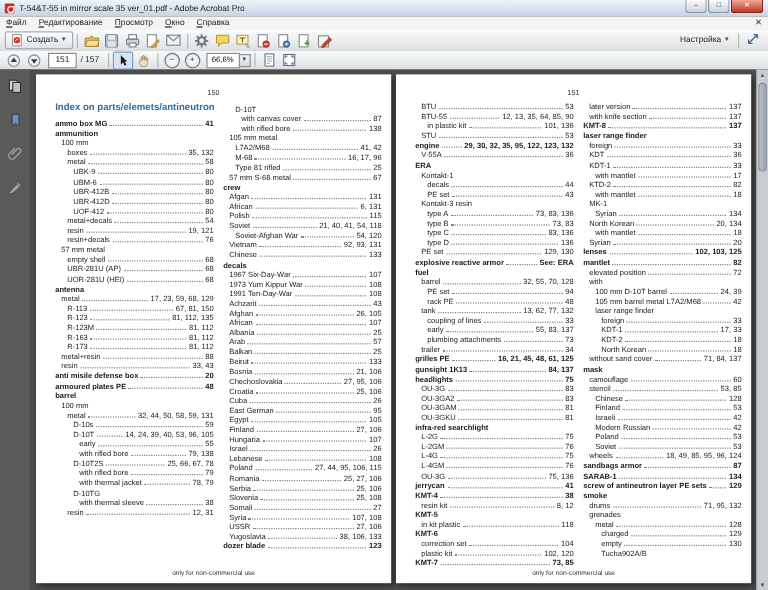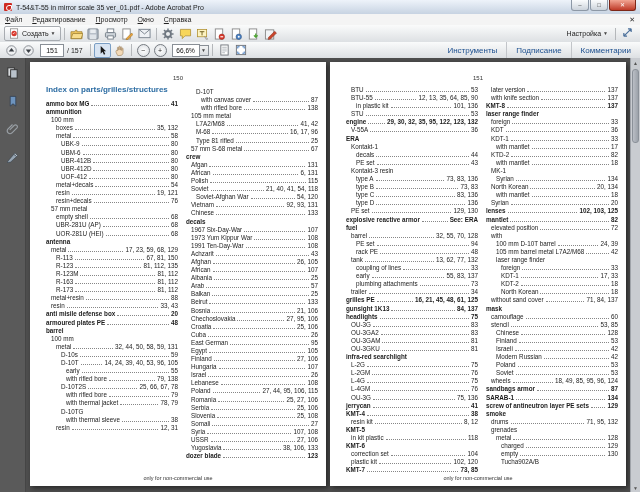--- a/index.html
+++ b/index.html
@@ -263,27 +263,20 @@
         <rect x="2" y="1" width="8" height="11" fill="#fff" stroke="#6e737a"></rect>
         <path d="M3.5 3.5h5M3.5 5.5h5M3.5 7.5h5M3.5 9.5h3" stroke="#9aa0a7" stroke-width=".8"></path>
       </svg>
   </span>
   <span class="iconbtn">
     <svg width="12" height="12" viewBox="0 0 13 13">
         <rect x="1.5" y="1.5" width="10" height="10" fill="#fff" stroke="#6e737a"></rect>
         <path d="M3 5V3h2M10 5V3H8M3 8v2h2M10 8v2H8" stroke="#4a7fc0" stroke-width="1.1" fill="none"></path>
       </svg>
   </span>
-  <span class="tbright">
-    <span class="paneltab">Инструменты</span>
-    <span class="vsep"></span>
-    <span class="paneltab">Подписание</span>
-    <span class="vsep"></span>
-    <span class="paneltab">Комментарии</span>
-  </span>
 </div>
 
 <div class="docarea">
 
   <div class="navstrip">
     <span>
       <svg width="13" height="13" viewBox="0 0 14 14">
           <rect x="2" y="2" width="7" height="9" fill="#d7dadd" stroke="#2e2e2e"></rect>
           <rect x="5" y="4" width="7" height="9" fill="#b9c2cb" stroke="#2e2e2e"></rect>
         </svg>
@@ -301,21 +294,21 @@
     <span>
       <svg width="13" height="12" viewBox="0 0 14 13">
           <path d="M2 11l6.5-7.5 3 2.5L5 12l-3.5.8z" fill="#97a5b3" stroke="#3a4450" stroke-width=".7"></path>
           <path d="M8.5 3.5l3 2.5 1-1.2-3-2.5z" fill="#c3ccd4" stroke="#3a4450" stroke-width=".7"></path>
         </svg>
     </span>
   </div>
 
   <div class="page page-left">
     <div class="pnum">150</div>
-    <div class="idx-title">Index on parts/grilles/structures</div>
+    <div class="idx-title">Index on parts/elemets/antineutron</div>
     <div class="col c1 p150c1">
         <div class="idx-row bold" style="padding-left: 0px;">
           <span class="lab">ammo box MG</span>
           <span class="dots"></span>
           <span class="num">41</span>
         </div>
         <div class="idx-row bold" style="padding-left: 0px;">
           <span class="lab">ammunition</span>
         </div>
         <div class="idx-row" style="padding-left: 5px;">

